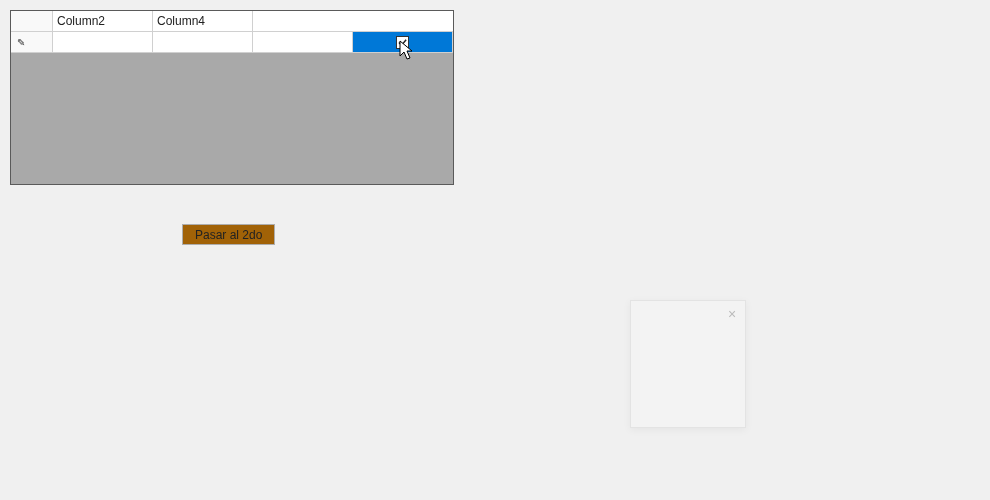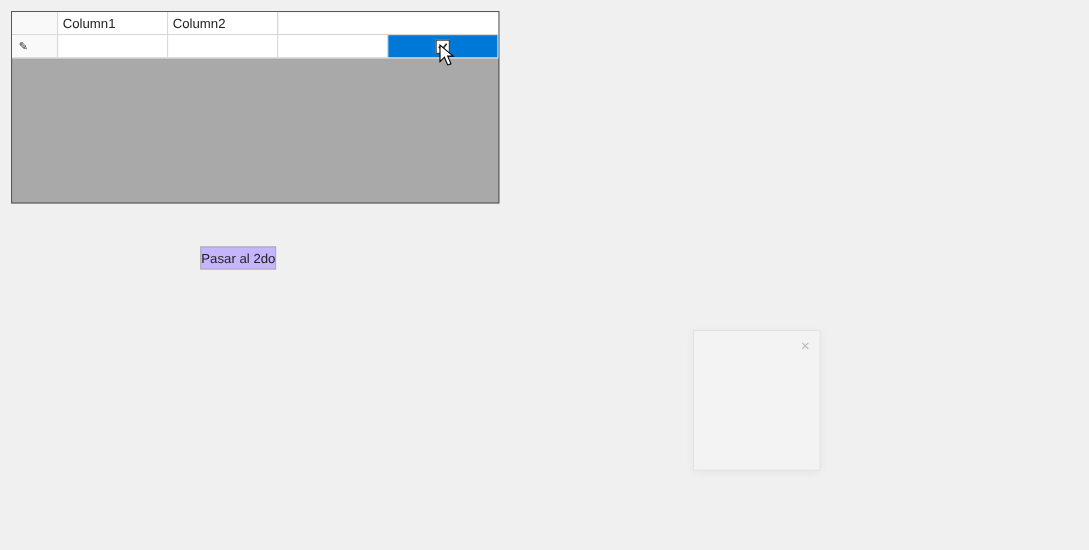--- a/index.html
+++ b/index.html
@@ -72,22 +72,22 @@
     display: inline-flex;
     align-items: center;
     font-size: 10px;
     color: #333;
   }
   .btn {
     position: absolute;
     left: 182px;
     top: 224px;
     height: 21px;
-    padding: 0 0;
-    background: #c4b5fd;
+    padding: 0 12px;
+    background: #a16207;
     border: 1px solid #adadad;
     font-family: inherit;
     font-size: 12px;
     color: #222;
     cursor: pointer;
   }
   .popup {
     position: absolute;
     left: 630px;
     top: 300px;
@@ -121,22 +121,22 @@
     top: 40px;
     pointer-events: none;
   }
 </style>
 </head>
 <body>
 
 <div class="datagrid">
   <div class="dg-header-row">
     <div class="dg-rowheader"></div>
-    <div class="dg-header-cell">Column1</div>
     <div class="dg-header-cell">Column2</div>
+    <div class="dg-header-cell">Column4</div>
   </div>
   <div class="dg-data-row">
     <div class="dg-rowheader">
       <span class="edit-indicator">✎</span>
     </div>
     <div class="dg-cell"></div>
     <div class="dg-cell"></div>
     <div class="dg-cell"></div>
     <div class="dg-cell selected">
       <span class="checkbox-glyph">

